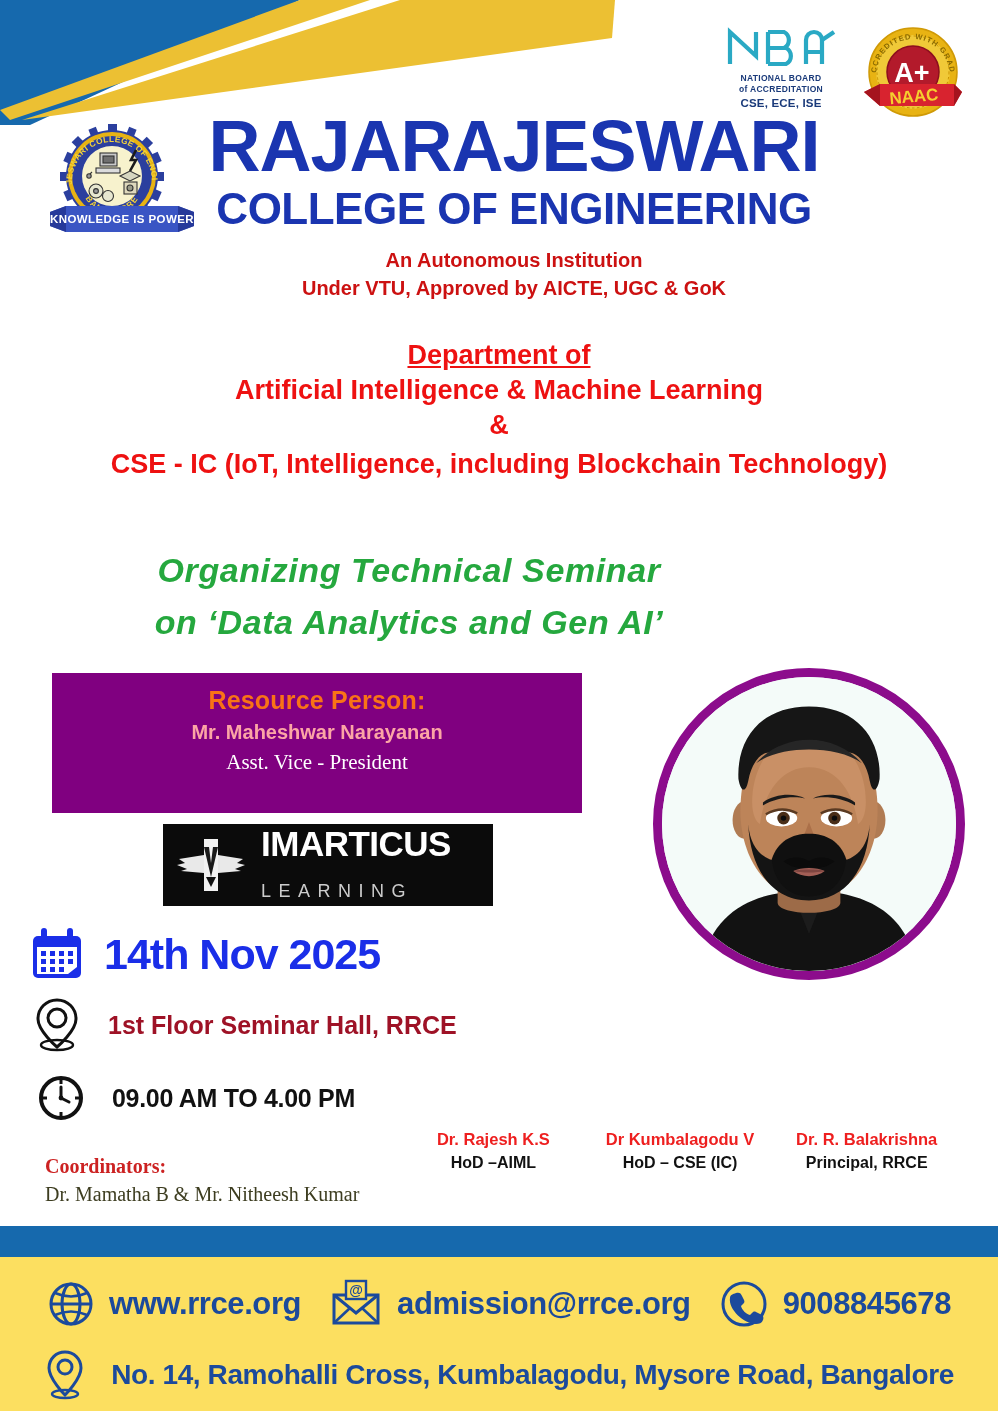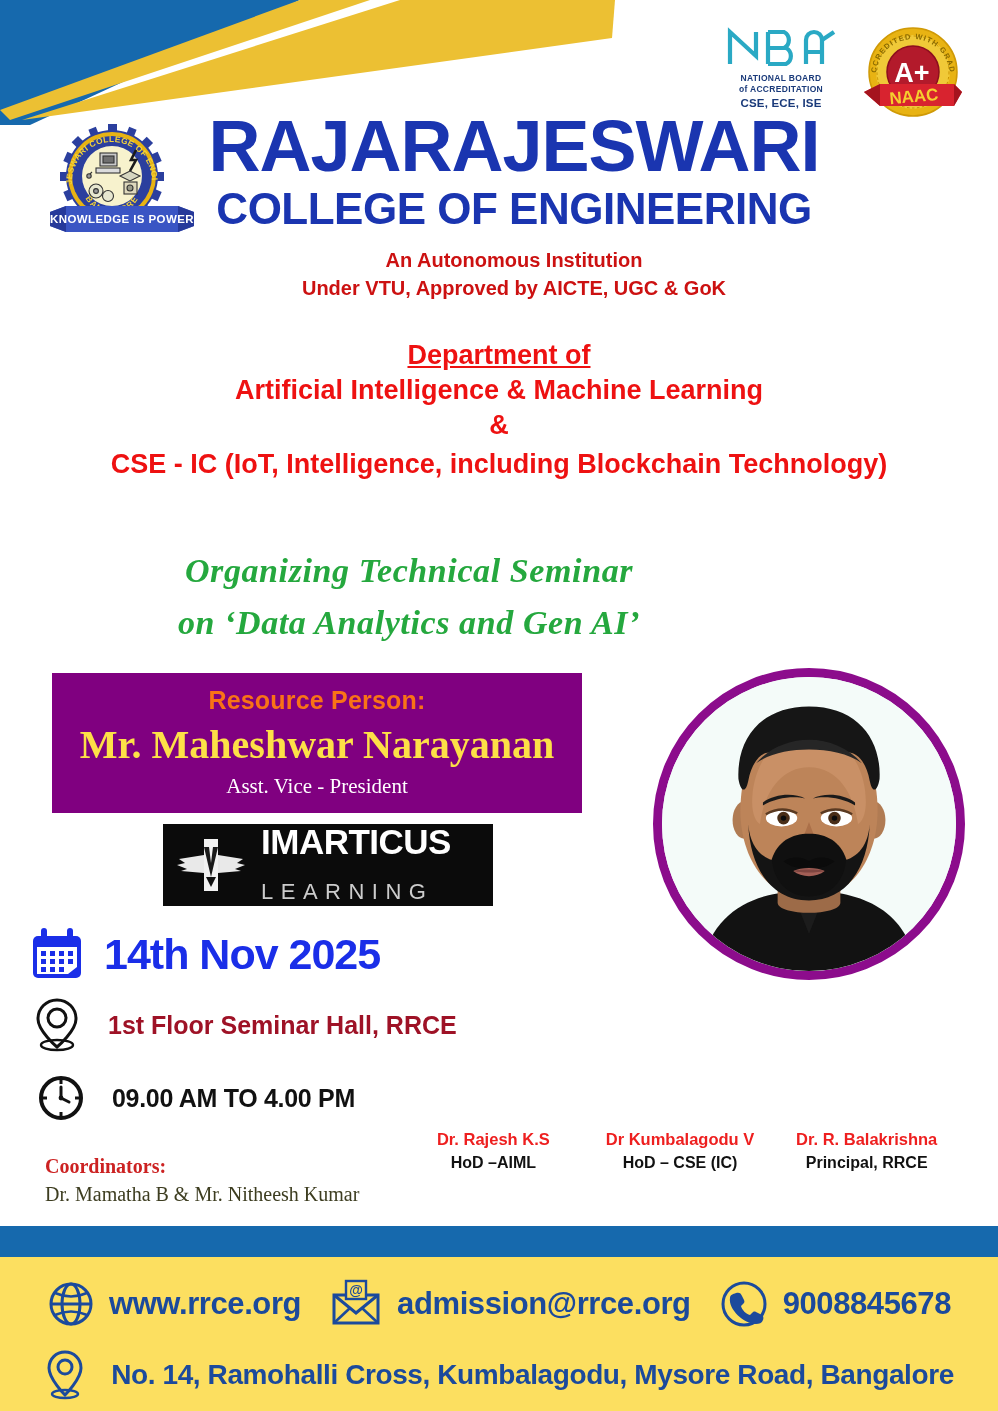--- a/index.html
+++ b/index.html
@@ -44,50 +44,50 @@
 
   
   #department-block { position:absolute; top:338px; left:0; width:998px; text-align:center; }
   .dept-line { color:#ee1111; font-weight:bold; line-height:1.30; }
   #dept-line-1 { font-size:27px;text-decoration:underline; }
   #dept-line-2 { font-size:27px; }
   #dept-line-3 { font-size:27px; }
   #dept-line-4 { font-size:27px; margin-top:4px; }
 
   
-  #seminar-title-block { position:absolute; top:545px; left:0; width:818px; text-align:center;font-family:Liberation Serif, serif; }
+  #seminar-title-block { position:absolute; top:545px; left:0; width:818px; text-align:center; }
   .seminar-line {
     color:#25a83e; font-weight:bold; font-style:italic;
     font-size:34px; line-height:1.52; letter-spacing:.6px;
   }
 
   
   #resource-person-box {
     position:absolute; left:52px; top:673px; width:530px; height:140px;
     background:#800080; text-align:center; padding-top:13px;
   }
   #resource-label { color:#f97316; font-size:25px; font-weight:bold; letter-spacing:.2px; }
   #resource-name {
-    color:#fde047; font-size:40px; font-weight:bold; margin-top:6px;
-    font-family:Liberation Serif, serif;
+    color:#fca5a5; font-size:20px; font-weight:bold; margin-top:6px;
+    font-family:Liberation Sans, sans-serif;
   }
   #resource-designation {
     color:#ffffff; font-size:21px; margin-top:6px;
     font-family:"Liberation Serif", serif;
   }
 
   
   #imarticus-logo-box {
     position:absolute; left:163px; top:824px; width:330px; height:82px;
     background:#0b0b0b; display:flex; align-items:center; padding-left:12px;gap:8px;
   }
   #imarticus-emblem { width:72px; height:64px; flex:0 0 auto; }
   #imarticus-wordmark { margin-left:6px; }
   #imarticus-name { color:#ffffff; font-size:35px; font-weight:bold; letter-spacing:-0.5px; line-height:1; }
-  #imarticus-tagline { color:#cccccc; font-size:22px; letter-spacing:7.5px; line-height:1.35; margin-top:18px; }
+  #imarticus-tagline { color:#cccccc; font-size:18px; letter-spacing:7.5px; line-height:1.35; margin-top:18px; }
 
   
   #resource-portrait {
     position:absolute; left:653px; top:668px; width:312px; height:312px;
     border-radius:50%; border:9px solid #8c0c8c; overflow:hidden; background:#f2fbf9;
   }
   #portrait-svg { width:100%; height:100%; display:block; }
 
   
   #event-details { position:absolute; left:28px; top:925px; width:560px; }

